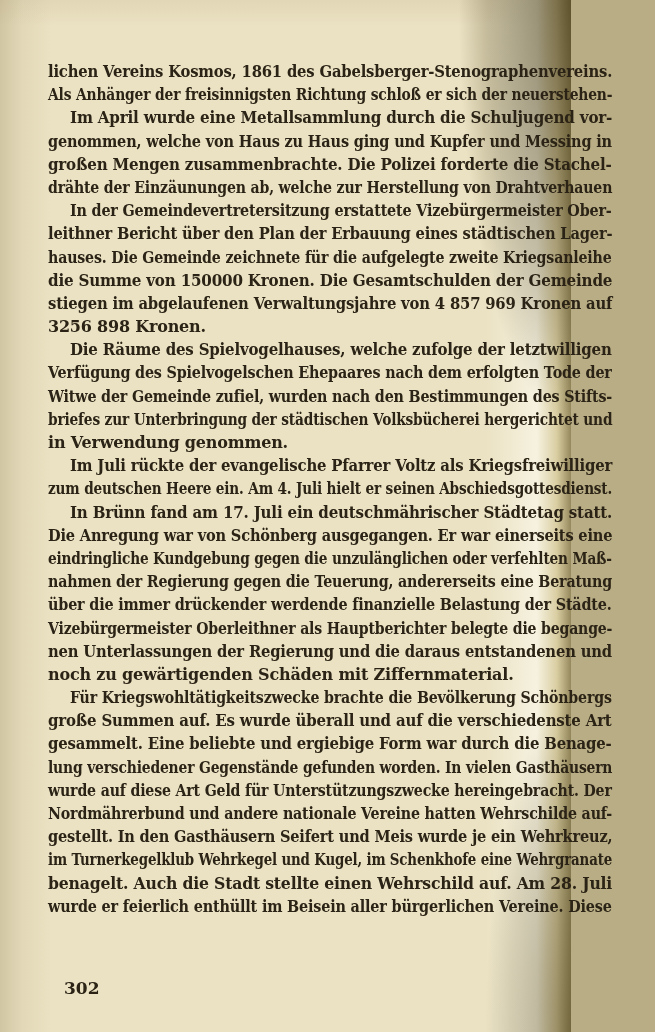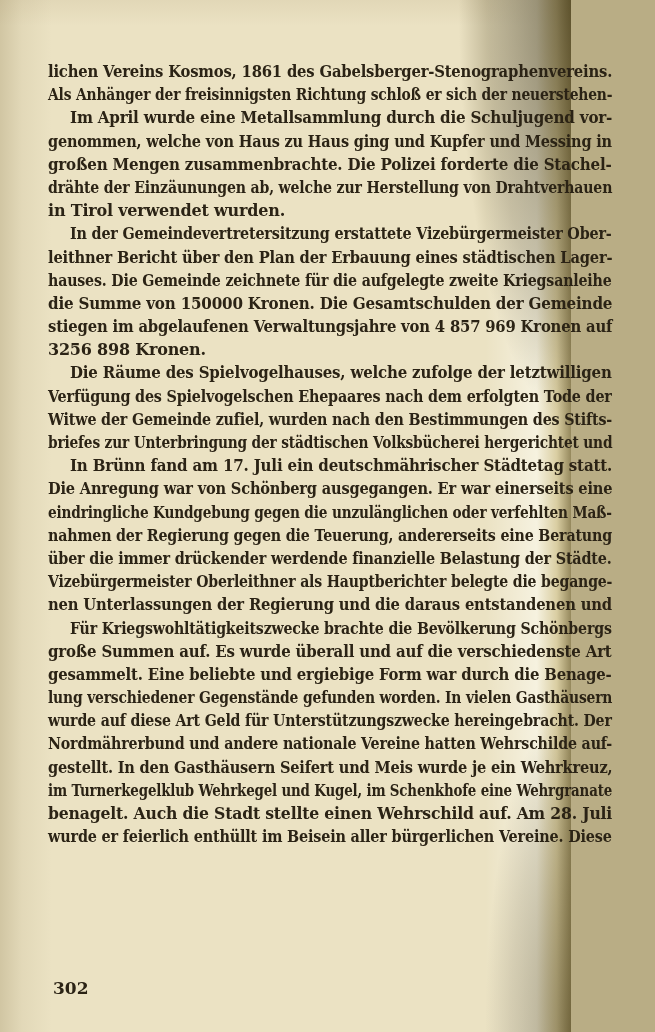--- a/index.html
+++ b/index.html
@@ -46,21 +46,21 @@
   .line {
     display: block;
     white-space: nowrap;
     height: 23.2px;
     line-height: 23.2px;
     transform-origin: 0 50%;
   }
   .line.ind { margin-left: 22px; }
   .pagenum {
     position: absolute;
-    left: 53px;
+    left: 64px;
     top: 978px;
     font-family: "DejaVu Serif", "Liberation Serif", serif;
     font-weight: bold;
     font-size: 17px;
     color: #2b2315;
   }
 </style>
 </head>
 <body>
 
@@ -68,44 +68,49 @@
   <div class="textblock">
       <div class="para">
         <div class="line just" style="transform: scaleX(0.92459);">lichen Vereins Kosmos, 1861 des Gabelsberger-Stenographenvereins.</div>
         <div class="line just" style="transform: scaleX(0.866359);">Als Anhänger der freisinnigsten Richtung schloß er sich der neuerstehen-</div>
       </div>
       <div class="para">
         <div class="line just ind" style="transform: scaleX(0.945899);">Im April wurde eine Metallsammlung durch die Schuljugend vor-</div>
         <div class="line just" style="transform: scaleX(0.905297);">genommen, welche von Haus zu Haus ging und Kupfer und Messing in</div>
         <div class="line just" style="transform: scaleX(0.943144);">großen Mengen zusammenbrachte.  Die Polizei forderte die Stachel-</div>
         <div class="line just" style="transform: scaleX(0.88125);">drähte der Einzäunungen ab, welche zur Herstellung von Drahtverhauen</div>
-        <div class="line">in Tirol verwendet wurden.</div>
       </div>
       <div class="para">
         <div class="line just ind" style="transform: scaleX(0.895868);">In der Gemeindevertretersitzung erstattete Vizebürgermeister Ober-</div>
         <div class="line just" style="transform: scaleX(0.915584);">leithner Bericht über den Plan der Erbauung eines städtischen Lager-</div>
         <div class="line just" style="transform: scaleX(0.886792);">hauses.  Die Gemeinde zeichnete für die aufgelegte zweite Kriegsanleihe</div>
         <div class="line just" style="transform: scaleX(0.946309);">die Summe von 150000 Kronen.  Die Gesamtschulden der Gemeinde</div>
         <div class="line just" style="transform: scaleX(0.926108);">stiegen im abgelaufenen Verwaltungsjahre von 4 857 969 Kronen auf</div>
         <div class="line">3256 898 Kronen.</div>
       </div>
       <div class="para">
         <div class="line just ind" style="transform: scaleX(0.937716);">Die Räume des Spielvogelhauses, welche zufolge der letztwilligen</div>
         <div class="line just" style="transform: scaleX(0.895238);">Verfügung des Spielvogelschen Ehepaares nach dem erfolgten Tode der</div>
         <div class="line just" style="transform: scaleX(0.892405);">Witwe der Gemeinde zufiel, wurden nach den Bestimmungen des Stifts-</div>
         <div class="line just" style="transform: scaleX(0.858447);">briefes zur Unterbringung der städtischen Volksbücherei hergerichtet und</div>
+        <div class="line">in Verwendung genommen.</div>
+      </div>
+      <div class="para">
+        <div class="line just ind" style="transform: scaleX(0.929674);">Im Juli rückte der evangelische Pfarrer Voltz als Kriegsfreiwilliger</div>
+        <div class="line" style="transform: scaleX(0.851964);">zum deutschen Heere ein.  Am 4. Juli hielt er seinen Abschiedsgottesdienst.</div>
       </div>
       <div class="para">
         <div class="line just ind" style="transform: scaleX(0.942609);">In Brünn fand am 17. Juli ein deutschmährischer Städtetag statt.</div>
         <div class="line just" style="transform: scaleX(0.911147);">Die Anregung war von Schönberg ausgegangen.  Er war einerseits eine</div>
         <div class="line just" style="transform: scaleX(0.854545);">eindringliche Kundgebung gegen die unzulänglichen oder verfehlten Maß-</div>
         <div class="line just" style="transform: scaleX(0.88959);">nahmen der Regierung gegen die Teuerung, andererseits eine Beratung</div>
         <div class="line just" style="transform: scaleX(0.898089);">über die immer drückender werdende finanzielle Belastung der Städte.</div>
         <div class="line just" style="transform: scaleX(0.878505);">Vizebürgermeister Oberleithner als Hauptberichter belegte die begange-</div>
         <div class="line just" style="transform: scaleX(0.923077);">nen Unterlassungen der Regierung und die daraus entstandenen und</div>
+        <div class="line">noch zu gewärtigenden Schäden mit Ziffernmaterial.</div>
       </div>
       <div class="para">
         <div class="line just ind" style="transform: scaleX(0.884176);">Für Kriegswohltätigkeitszwecke brachte die Bevölkerung Schönbergs</div>
         <div class="line just" style="transform: scaleX(0.936877);">große Summen auf.  Es wurde überall und auf die verschiedenste Art</div>
         <div class="line just" style="transform: scaleX(0.930693);">gesammelt.  Eine beliebte und ergiebige Form war durch die Benage-</div>
         <div class="line just" style="transform: scaleX(0.867692);">lung verschiedener Gegenstände gefunden worden.  In vielen Gasthäusern</div>
         <div class="line just" style="transform: scaleX(0.884013);">wurde auf diese Art Geld für Unterstützungszwecke hereingebracht.  Der</div>
         <div class="line just" style="transform: scaleX(0.888189);">Nordmährerbund und andere nationale Vereine hatten Wehrschilde auf-</div>
         <div class="line just" style="transform: scaleX(0.909677);">gestellt.  In den Gasthäusern Seifert und Meis wurde je ein Wehrkreuz,</div>
         <div class="line just" style="transform: scaleX(0.836795);">im Turnerkegelklub Wehrkegel und Kugel, im Schenkhofe eine Wehrgranate</div>

